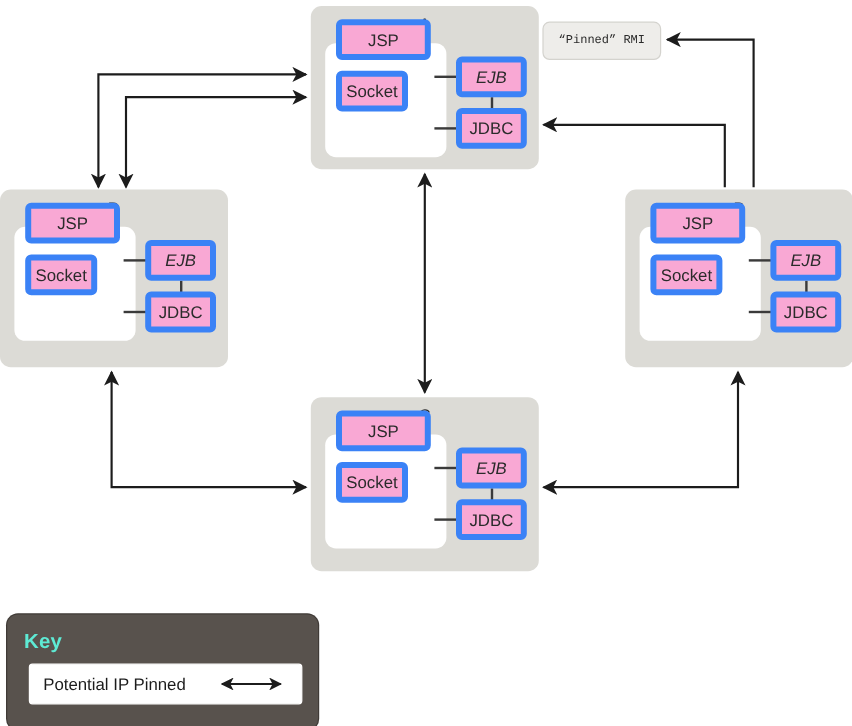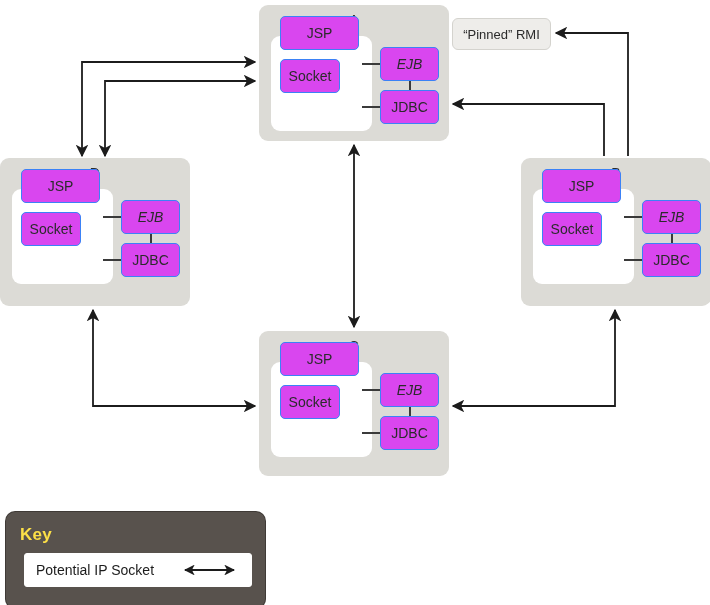--- a/index.html
+++ b/index.html
@@ -51,22 +51,22 @@
     position: absolute;
     left: 12px;
     top: 31px;
     width: 101px;
     height: 95px;
     background: #ffffff;
     border-radius: 9px;
   }
   .chip {
     position: absolute;
-    background: #d946ef;
-    border: 1px solid #3b82f6;
+    background: #f9a8d4;
+    border: 5px solid #3b82f6;
     border-radius: 5px;
     box-sizing: border-box;
     font-size: 14px;
     color: #2b2b2b;
     display: flex;
     align-items: center;
     justify-content: center;
   }
   .chip-jsp    { left: 21px; top: 11px;  width: 79px; height: 34px; }
   .chip-socket { left: 21px; top: 54px;  width: 60px; height: 34px; }
@@ -89,43 +89,44 @@
     top: 18px;
     width: 99px;
     height: 32px;
     background: #eeedea;
     border: 1px solid #d4d3ce;
     border-radius: 6px;
     box-sizing: border-box;
     display: flex;
     align-items: center;
     justify-content: center;
-    font-size: 13px;
+    font-size: 10px;
     color: #2b2b2b;
+    font-family: Liberation Mono, monospace;
   }
 
   
   #key-box {
     position: absolute;
     left: 6px;
     top: 512px;
     width: 259px;
     height: 96px;
     background: #58524d;
     border-radius: 9px;
     box-sizing: border-box;
     box-shadow: 0 0 0 1px #3f3a36;
   }
   #key-title {
     position: absolute;
     left: 14px;
     top: 13px;
     font-size: 17px;
     font-weight: bold;
-    color: #fde047;
+    color: #5eead4;
     letter-spacing: 0.2px;
   }
   #key-row {
     position: absolute;
     left: 18px;
     top: 41px;
     width: 228px;
     height: 34px;
     background: #ffffff;
     border: 1px solid #ffffff;
@@ -224,21 +225,21 @@
     <div class="chip chip-socket">Socket</div>
     <div class="chip chip-ejb">EJB</div>
     <div class="chip chip-jdbc">JDBC</div>
   </div>
 
   <div id="rmi-label">“Pinned” RMI</div>
 
   <div id="key-box">
     <div id="key-title">Key</div>
     <div id="key-row">
-      <span id="key-row-label">Potential IP Socket</span>
+      <span id="key-row-label">Potential IP Pinned</span>
       <svg id="key-row-arrow" viewBox="0 0 59 14">
         <defs>
           <marker id="kah" viewBox="0 0 10 10" refX="9" refY="5" markerWidth="6" markerHeight="6" orient="auto-start-reverse">
             <path d="M 0 0 L 10 5 L 0 10 L 2.6 5 z" fill="#1c1c1c"></path>
           </marker>
         </defs>
         <path d="M 5 7 L 54 7" stroke="#1c1c1c" stroke-width="1.8" fill="none" marker-start="url(#kah)" marker-end="url(#kah)"></path>
       </svg>
     </div>
   </div>

